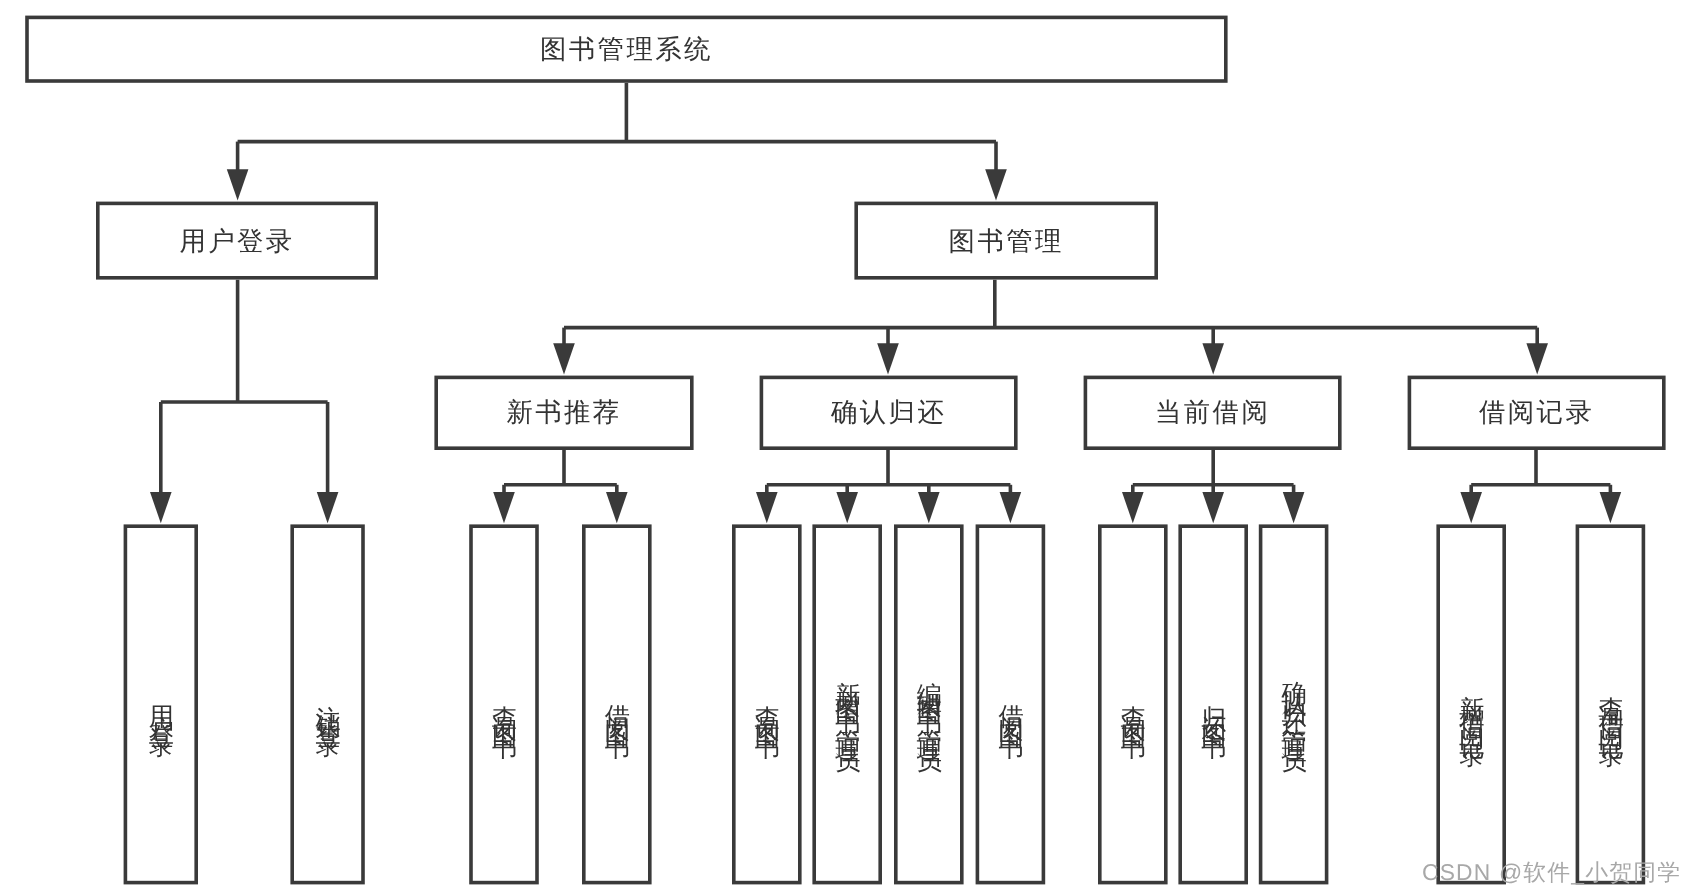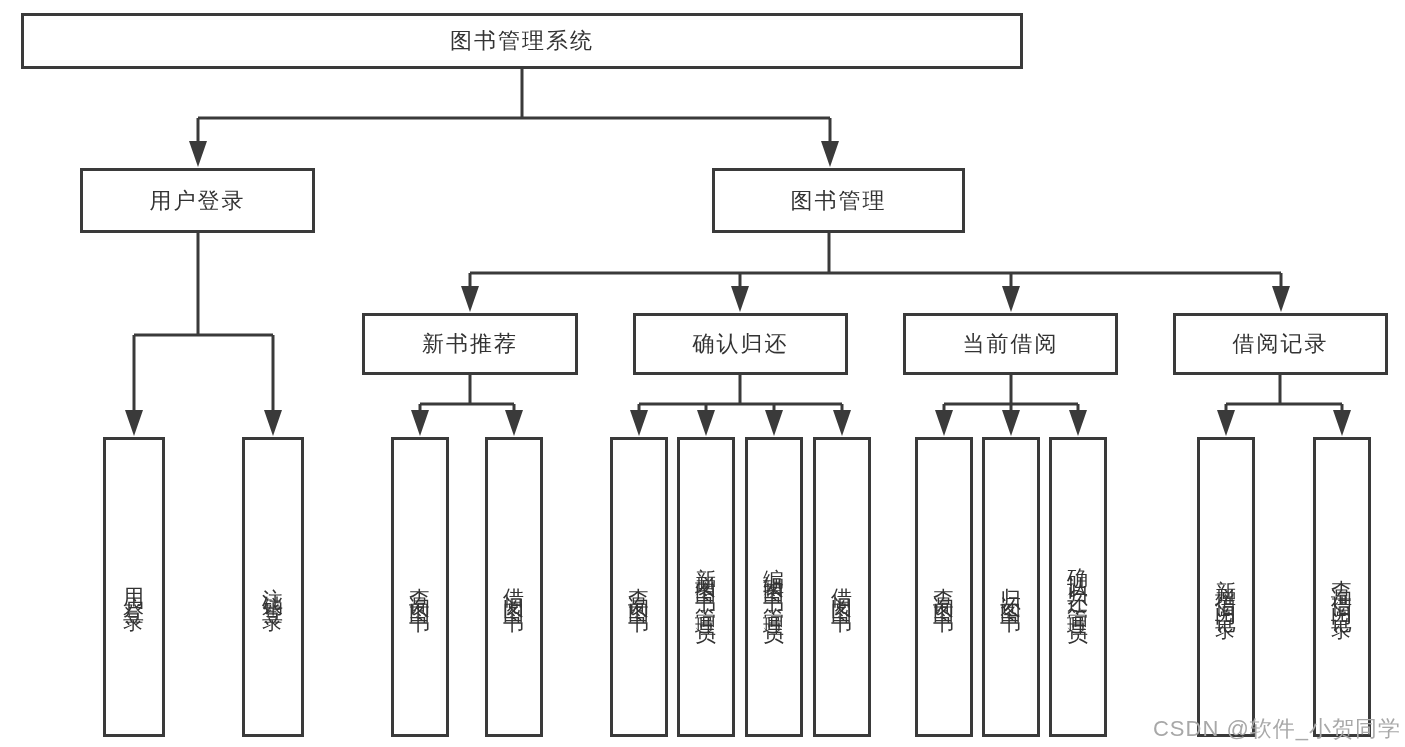--- a/index.html
+++ b/index.html
@@ -36,21 +36,21 @@
     writing-mode:vertical-rl;
     text-orientation:mixed;
     font-size:21px;
     letter-spacing:8px;
     line-height:1;
     white-space:nowrap;
   }
   .watermark{
     position:absolute;
     right:14px;top:714px;
-    font-size:22px;
+    font-size:19px;
     letter-spacing:1px;
     color:#a8a8a8;
     z-index:3;
     white-space:nowrap;
   }
 </style>
 </head>
 <body>
 
 <div class="canvas">

